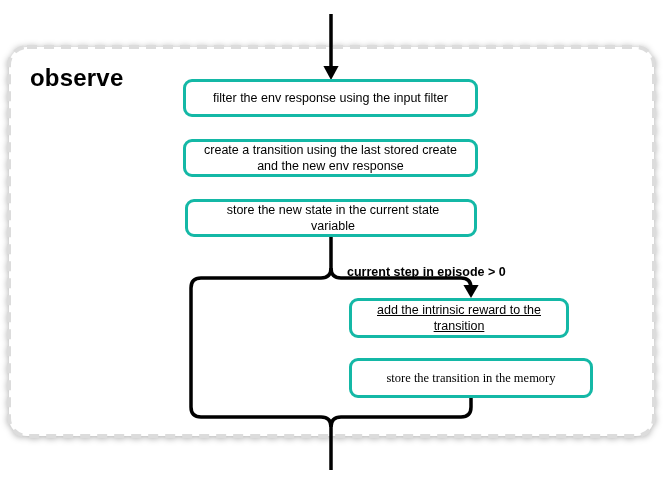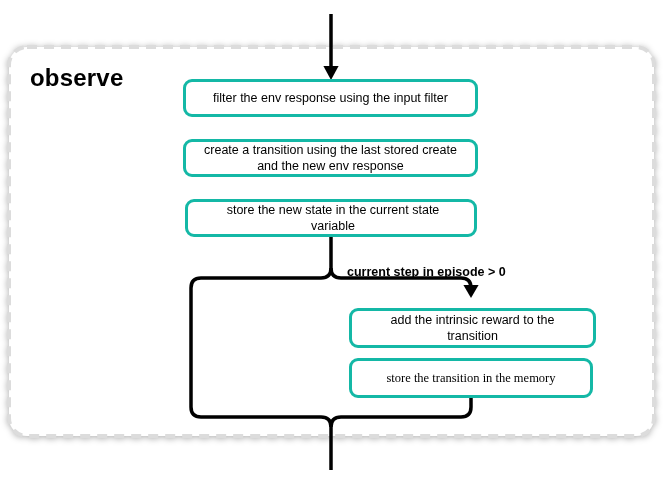--- a/index.html
+++ b/index.html
@@ -39,21 +39,21 @@
     align-items: center;
     justify-content: center;
     text-align: center;
     font-size: 12.5px;
     line-height: 1.3;
     padding: 2px 16px;
   }
   .box-1 { left: 183px; top: 79px;  width: 295px; height: 38px; }
   .box-2 { left: 183px; top: 139px; width: 295px; height: 38px; }
   .box-3 { left: 185px; top: 199px; width: 292px; height: 38px; padding-left: 20px; }
-  .box-4 { left: 349px; top: 308px; width: 247px; height: 40px; }
+  .box-4 { left: 349px; top: 298px; width: 220px; height: 40px; text-decoration: underline; }
   .box-5 { left: 349px; top: 358px; width: 244px; height: 40px; font-family: Liberation Serif, serif; }
   .condition-label {
     position: absolute;
     left: 347px; top: 254px;
     font-size: 12.5px;
     font-weight: bold;
     white-space: nowrap;
     margin-top: 11px;
   }
 </style>

